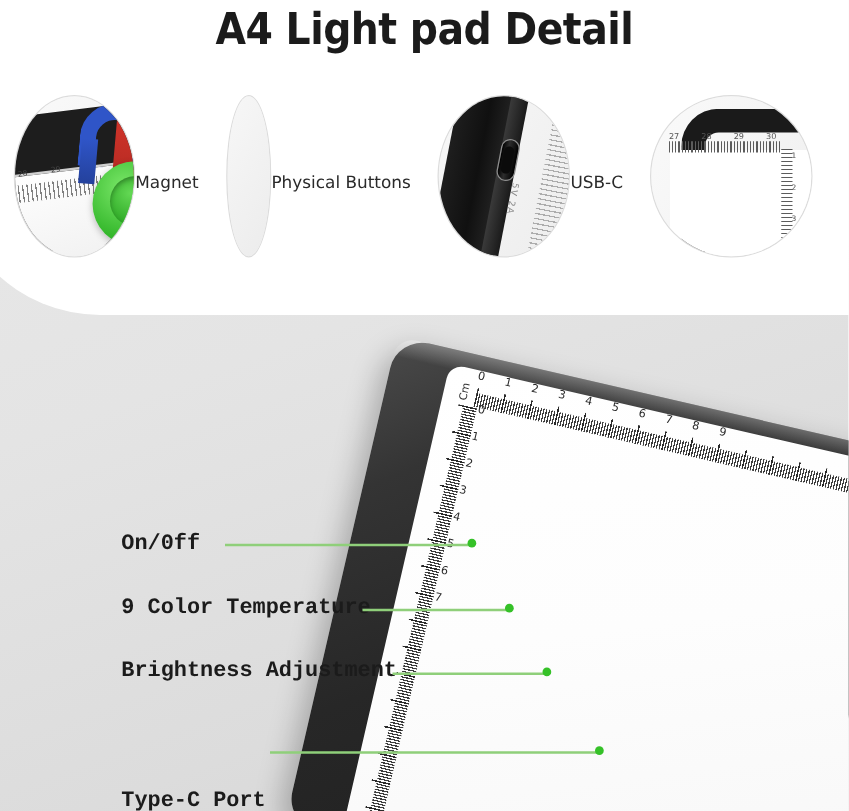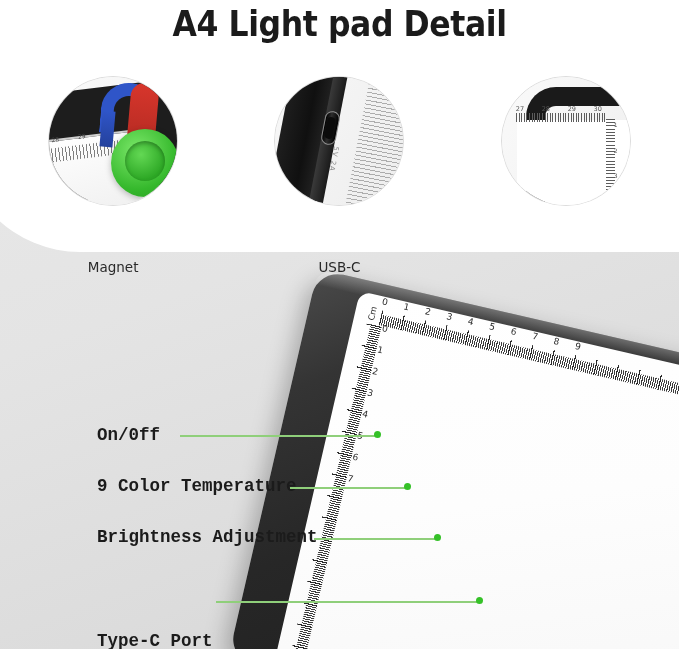--- a/index.html
+++ b/index.html
@@ -63,23 +63,22 @@
     left: 0; top: 76px;
     width: 679px;
     height: 150px;
     display: flex;
     justify-content: space-around;
     align-items: flex-start;
   }
   .thumb {
     width: 148px;
     display: flex;
-    flex-direction: column;
+    flex-direction: row;
     align-items: center;
-    gap: 44px;
   }
   .thumb-circle {
     width: 128px; height: 128px;
     border-radius: 50%;
     border: 1px solid #dcdcdc;
     background: #f4f4f4;
     overflow: hidden;
     position: relative;
   }
   .thumb-label {
@@ -381,20 +380,34 @@
         <div class="t1-ruler"></div>
         <div class="t1-mag-u"></div>
         <div class="t1-mag-l"></div>
         <div class="t1-mag-r"></div>
         <div class="t1-green-o"></div>
         <div class="t1-green-i"></div>
       </div>
       <div class="thumb-label">Magnet</div>
     </div>
 
+    <div class="thumb">
+      <div class="thumb-circle">
+        <div class="t2-bg"></div>
+        <div class="t2-scalewrap"></div>
+        <div class="t2-bezel"></div>
+        <div class="t2-btn t2-b1"></div>
+        <div class="t2-btn t2-b2"></div>
+        <div class="t2-btn t2-b3"></div>
+        <div class="t2-led"></div>
+        <div class="t2-scale"></div>
+        <div class="t2-scale2"></div>
+      </div>
+      <div class="thumb-label">Physical Buttons</div>
+    </div>
 
     <div class="thumb">
       <div class="thumb-circle">
         <div class="t3-bg"></div>
         <div class="t3-scale"></div>
         <div class="t3-bezel"></div>
         <div class="t3-bezel2"></div>
         <div class="t3-port"></div>
         <div class="t3-port-in"></div>
         <div class="t3-txt">5V 2A</div>

